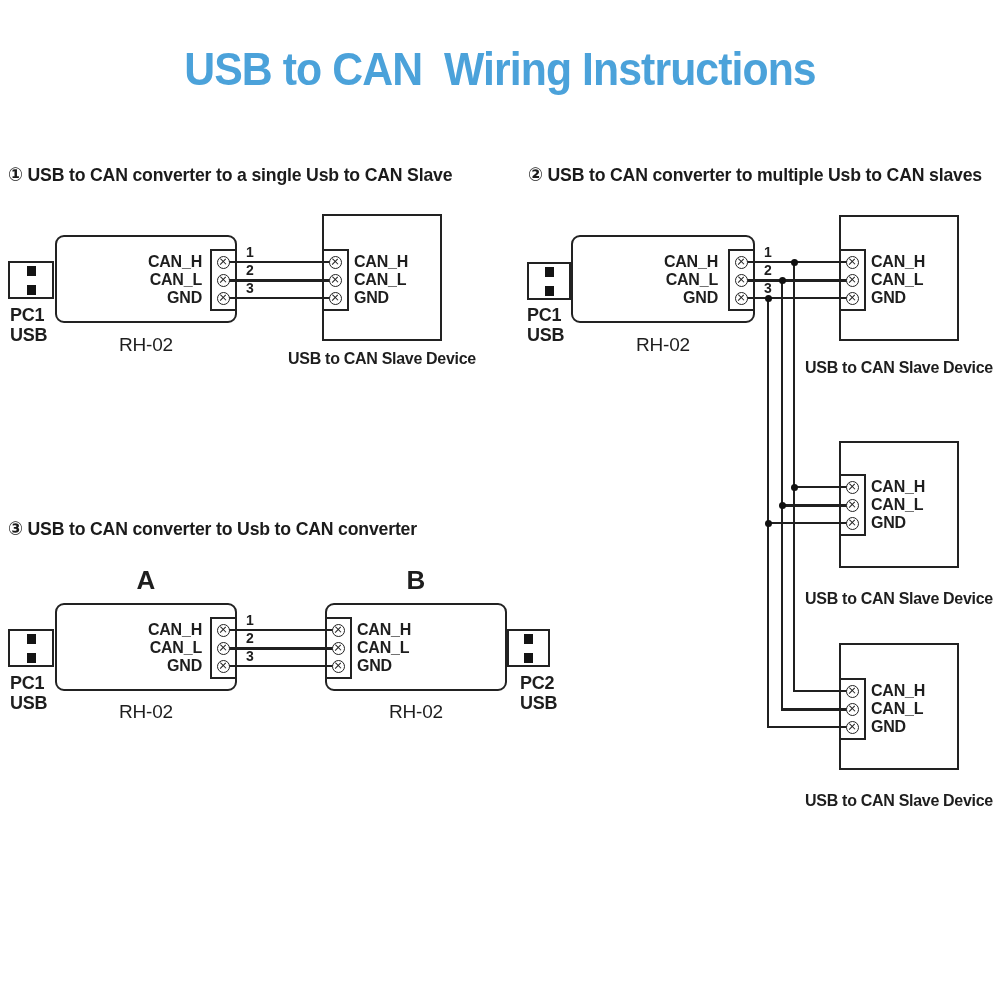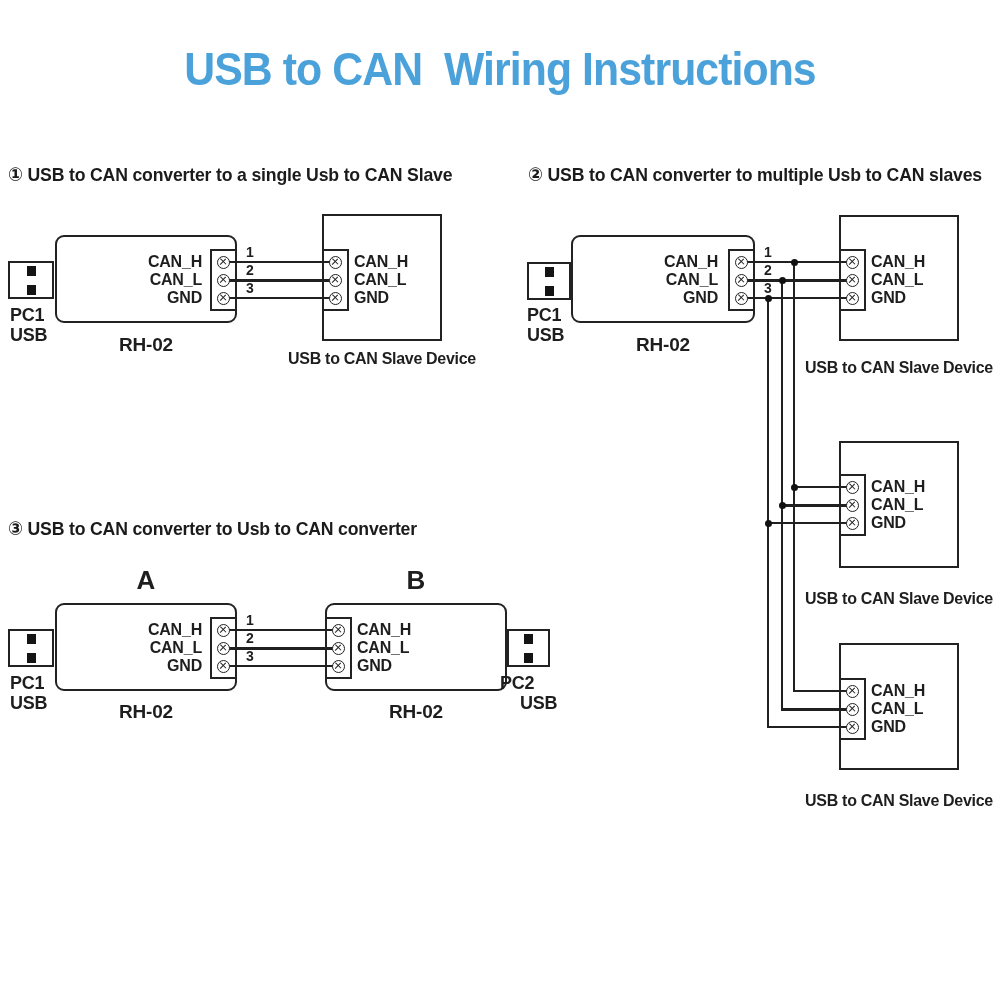--- a/index.html
+++ b/index.html
@@ -27,21 +27,21 @@
   
   .screw{width:13px;height:13px;box-sizing:border-box;border:1.6px solid #222;border-radius:50%;
          background:#fff;z-index:5;}
   .screw::before,.screw::after{content:"";position:absolute;left:.6px;top:4.2px;width:8.4px;height:1.4px;
          background:#222;transform:rotate(45deg);}
   .screw::after{transform:rotate(-45deg);}
   
   .pinr{width:110px;text-align:right;font-size:16px;font-weight:700;line-height:18px;letter-spacing:-.2px;}
   .pinl{width:110px;text-align:left;font-size:16px;font-weight:700;line-height:18px;letter-spacing:-.2px;}
   .port{font-size:18px;font-weight:700;line-height:20px;letter-spacing:-.2px;}
-  .model{text-align:center;font-size:19px;font-weight:700;letter-spacing:-.2px;}
+  .model{text-align:center;font-size:19px;font-weight:400;letter-spacing:-.2px;}
   .ab{text-align:center;font-size:26px;font-weight:700;}
   .num{width:12px;text-align:center;font-size:14px;font-weight:700;line-height:14px;}
   .cap{width:260px;text-align:center;font-size:16px;font-weight:700;letter-spacing:-.3px;}
 </style>
 </head>
 <body>
 
 <div id="page">
 
   <div class="abs title" style="color:#4BA2DA">USB to CAN  Wiring Instructions</div>
@@ -198,17 +198,17 @@
     <i class="abs screw" style="left:332px;top:623.5px"></i>
     <i class="abs screw" style="left:332px;top:641.5px"></i>
     <i class="abs screw" style="left:332px;top:659.5px"></i>
     <div class="abs pinl" style="left:357px;top:621px">CAN_H</div>
     <div class="abs pinl" style="left:357px;top:639px">CAN_L</div>
     <div class="abs pinl" style="left:357px;top:657px">GND</div>
     <div class="abs plug" style="left:507px;top:629px;width:43px;height:38px">
       <i class="pin"></i>
       <i class="pin"></i>
     </div>
-    <div class="abs port" style="left:500px;top:673px">PC2</div>
+    <div class="abs port" style="left:520px;top:673px">PC2</div>
     <div class="abs port" style="left:520px;top:693px">USB</div>
   </div>
 
 </div>
 
 </body></html>

